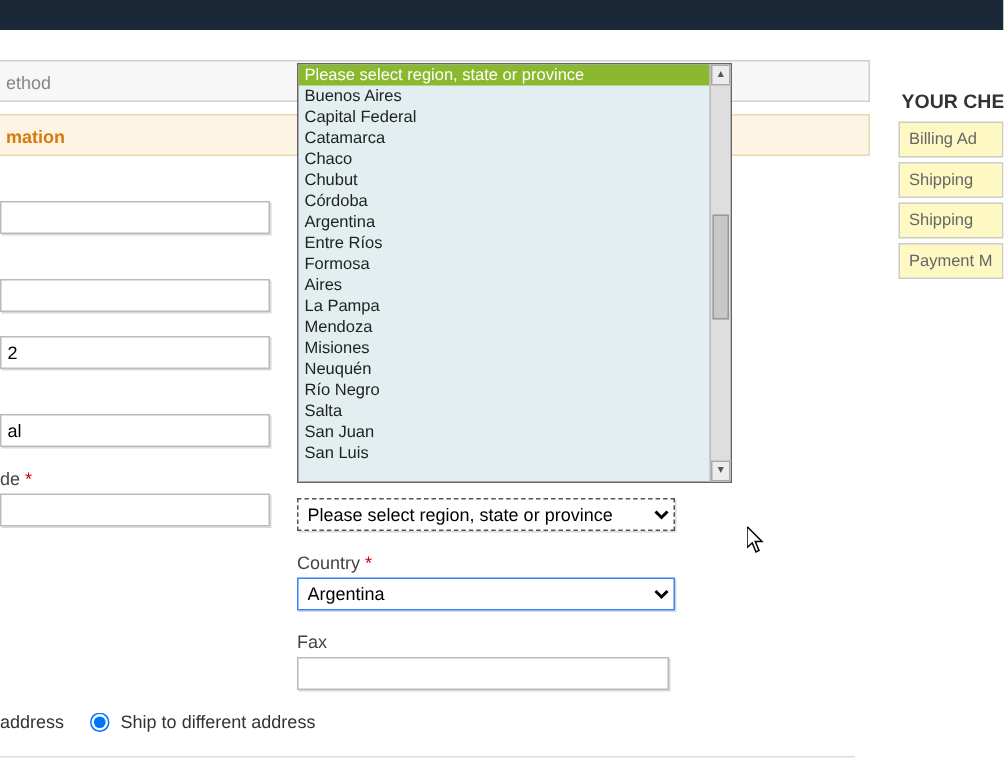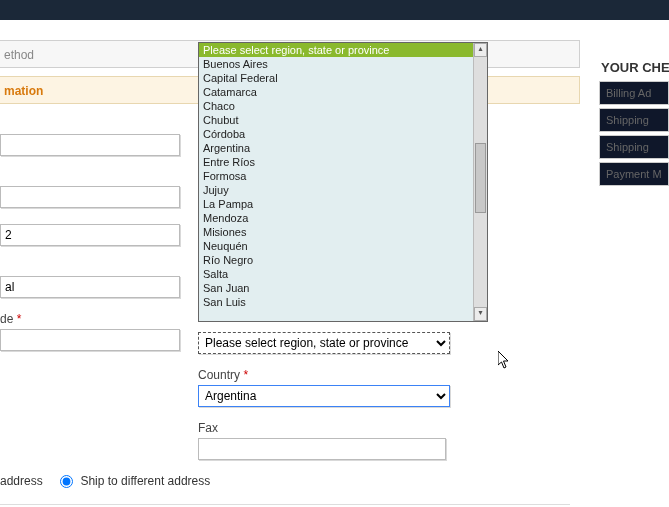--- a/index.html
+++ b/index.html
@@ -18,21 +18,21 @@
   .lbl { display: block; font-size: 12px; color: #444; margin-bottom: 3px; }
   .req { color: #c00; }
   .select { width: 252px; height: 22px; border: 1px solid #3b82f6; box-shadow: 1px 1px 0 rgba(0,0,0,0.15); background: #fff; font-size: 12px; padding: 1px 2px; }
   .select-focused { border: 1px dashed #555; }
   .radio-row { position: absolute; top: 370px; left: 0; font-size: 12px; color: #333; }
   .radio-row label { margin-right: 14px; margin-top: 11px; }
   .radio-row input { vertical-align: middle; margin-right: 4px; }
   .hr { position: absolute; top: 400px; left: 0; width: 570px; border-top: 1px solid #ddd; }
   .rightcol { position: absolute; right: 0; top: 40px; width: 70px; }
   .progress-title { font-size: 13px; font-weight: bold; color: #333; margin: 20px 0 6px 2px; white-space: nowrap; }
-  .progress-item { background: #0f172a; border: 1px solid #ccc; padding: 5px 6px; margin-bottom: 3px; font-size: 11px; color: #666; white-space: nowrap; overflow: hidden; }
+  .progress-item { background: #fef9c3; border: 1px solid #ccc; padding: 5px 6px; margin-bottom: 3px; font-size: 11px; color: #666; white-space: nowrap; overflow: hidden; }
   
   .listbox { position: absolute; left: 198px; top: 42px; width: 290px; height: 280px; background: #e2eef0; border: 1px solid #666; z-index: 50; overflow: hidden; }
   .listbox-inner { width: 276px; }
   .listbox-opt { padding: 0 4px; height: 14px; line-height: 14px; font-size: 11px; color: #222; cursor: default; white-space: nowrap; }
   .listbox-opt.sel { background: #8ab92d; color: #fff; }
   .listbox-scroll { position: absolute; right: 0; top: 0; width: 14px; height: 100%; background: #dedede; border-left: 1px solid #bbb; }
   .scroll-btn { width: 13px; height: 14px; background: #ececec; border: 1px solid #aaa; font-size: 8px; text-align: center; line-height: 10px; color: #555; }
   .scroll-thumb { position: absolute; top: 100px; width: 11px; left: 1px; height: 70px; background: #c8c8c8; border: 1px solid #999; }
   .cursor { position: absolute; left: 498px; top: 351px; font-size: 16px; color: #000; pointer-events: none; z-index: 100; }
 </style>
@@ -102,21 +102,21 @@
       <div class="listbox-opt sel">Please select region, state or province</div>
       <div class="listbox-opt">Buenos Aires</div>
       <div class="listbox-opt">Capital Federal</div>
       <div class="listbox-opt">Catamarca</div>
       <div class="listbox-opt">Chaco</div>
       <div class="listbox-opt">Chubut</div>
       <div class="listbox-opt">Córdoba</div>
       <div class="listbox-opt">Argentina</div>
       <div class="listbox-opt">Entre Ríos</div>
       <div class="listbox-opt">Formosa</div>
-      <div class="listbox-opt">Jujuy</div>
+      <div class="listbox-opt">Aires</div>
       <div class="listbox-opt">La Pampa</div>
       <div class="listbox-opt">Mendoza</div>
       <div class="listbox-opt">Misiones</div>
       <div class="listbox-opt">Neuquén</div>
       <div class="listbox-opt">Río Negro</div>
       <div class="listbox-opt">Salta</div>
       <div class="listbox-opt">San Juan</div>
       <div class="listbox-opt">San Luis</div>
     </div>
   <div class="listbox-scroll">

